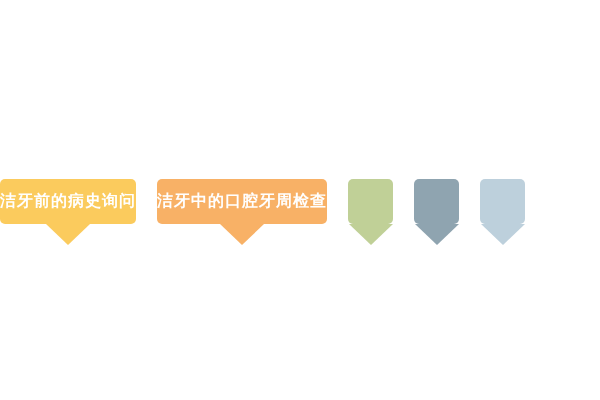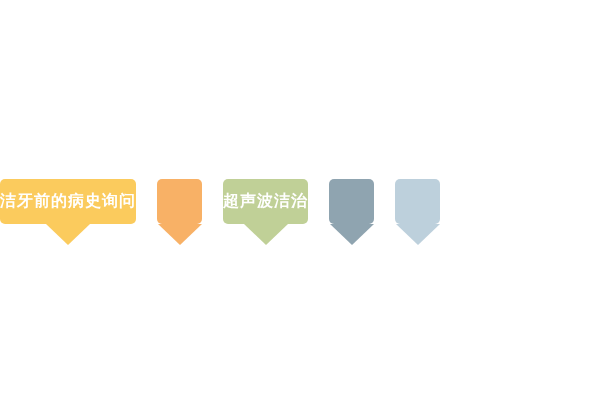--- a/index.html
+++ b/index.html
@@ -58,25 +58,25 @@
 <body>
 
 <div class="canvas">
 
   <div class="step" style="--c: #FBCB5D;">
     <span class="step-label">洁牙前的病史询问</span>
     <span class="down-arrow" style="--c: #FBCB5D;"></span>
   </div>
 
   <div class="step" style="--c: #F8B166;">
+    <span class="step-label">洁牙中的口腔牙周检查</span>
     <span class="down-arrow" style="--c: #F8B166;"></span>
   </div>
 
   <div class="step" style="--c: #C0D097;">
-    <span class="step-label">超声波洁治</span>
     <span class="down-arrow" style="--c: #C0D097;"></span>
   </div>
 
 
   <div class="step" style="--c: #8FA4B0;">
     <span class="down-arrow" style="--c: #8FA4B0;"></span>
   </div>
 
   <div class="step" style="--c: #BDD0DC;">
     <span class="down-arrow" style="--c: #BDD0DC;"></span>

